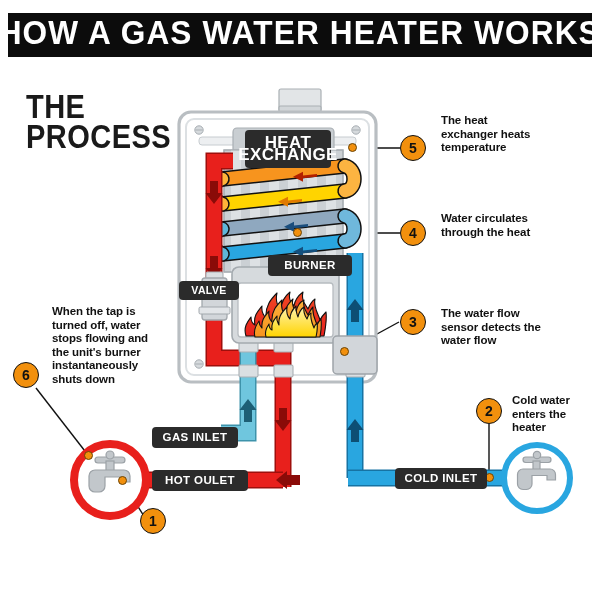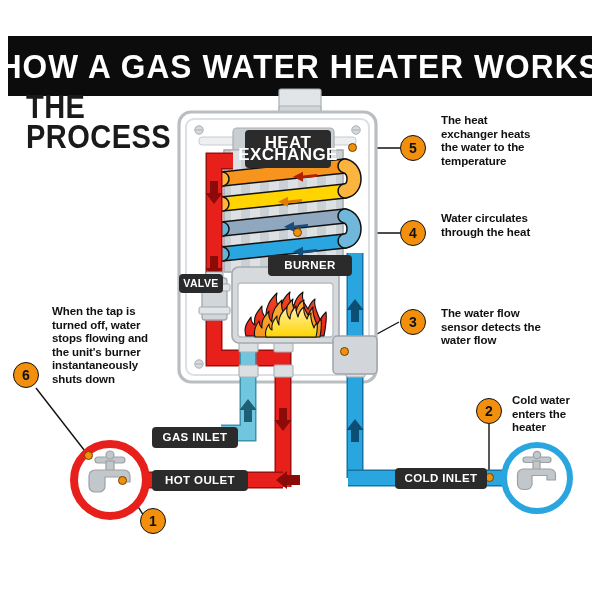--- a/index.html
+++ b/index.html
@@ -1,22 +1,22 @@
 <!DOCTYPE html>
 <html><head>
 <meta charset="utf-8">
 <style>
   html,body{margin:0;padding:0;background:#ffffff;}
   body{width:600px;height:600px;font-family:"Liberation Sans",sans-serif;overflow:hidden;}
   #stage{position:relative;width:600px;height:600px;background:#fff;}
 
   
   .title-banner{
-    position:absolute;left:8px;top:13px;width:584px;height:60px;
-    background:#0c0c0c;display:flex;align-items:center;justify-content:center;margin-top:23px;
+    position:absolute;left:8px;top:13px;width:584px;height:44px;
+    background:#0c0c0c;display:flex;justify-content:center;
   }
   .title-banner .txt{
     color:#ffffff;font-family:"Liberation Sans Narrow","Liberation Sans",sans-serif;
     font-weight:bold;font-size:34px;letter-spacing:1.2px;
     transform:scaleX(.93);white-space:nowrap;
   }
 
   
   .process{
     position:absolute;left:26px;top:92px;color:#1a1a1a;
@@ -276,21 +276,21 @@
     </g>
   </svg>
 
   <div class="tag two" style="left:245px;top:130px;width:86px;height:34px;flex-direction:column;">
     <span>HEAT</span>
     <span>EXCHANGE</span>
   </div>
 
   <div class="tag" style="left:243px;top:255px;width:84px;height:21px;margin-left:25px;">BURNER</div>
 
-  <div class="tag" style="left:179px;top:274px;width:44px;height:19px;font-size:10.5px;">VALVE</div>
+  <div class="tag" style="left:179px;top:281px;width:60px;height:19px;font-size:10.5px;">VALVE</div>
 
   <div class="tag" style="left:152px;top:427px;width:86px;height:21px;">GAS INLET</div>
 
   <div class="tag" style="left:395px;top:468px;width:92px;height:21px;">COLD INLET</div>
 
   <div class="tag" style="left:152px;top:470px;width:96px;height:21px;">HOT OULET</div>
 
   <div class="numcircle" style="left:400px;top:135px;">5</div>
   <div class="numcircle" style="left:400px;top:220px;">4</div>
   <div class="numcircle" style="left:400px;top:309px;">3</div>
@@ -301,21 +301,20 @@
   <div class="dot" style="left:348px;top:143px;"></div>
   <div class="dot" style="left:293px;top:228px;"></div>
   <div class="dot" style="left:340px;top:347px;"></div>
   <div class="dot" style="left:485px;top:473px;"></div>
   <div class="dot" style="left:118px;top:476px;"></div>
   <div class="dot" style="left:84px;top:451px;"></div>
 
   <div class="callout" style="left:441px;top:114px;width:150px;">
     <div>The heat</div>
     <div>exchanger heats</div>
-    <div>the water to the</div>
     <div>temperature</div>
   </div>
 
   <div class="callout" style="left:441px;top:212px;width:150px;">
     <div>Water circulates</div>
     <div>through the heat</div>
   </div>
 
   <div class="callout" style="left:441px;top:307px;width:155px;">
     <div>The water flow</div>

